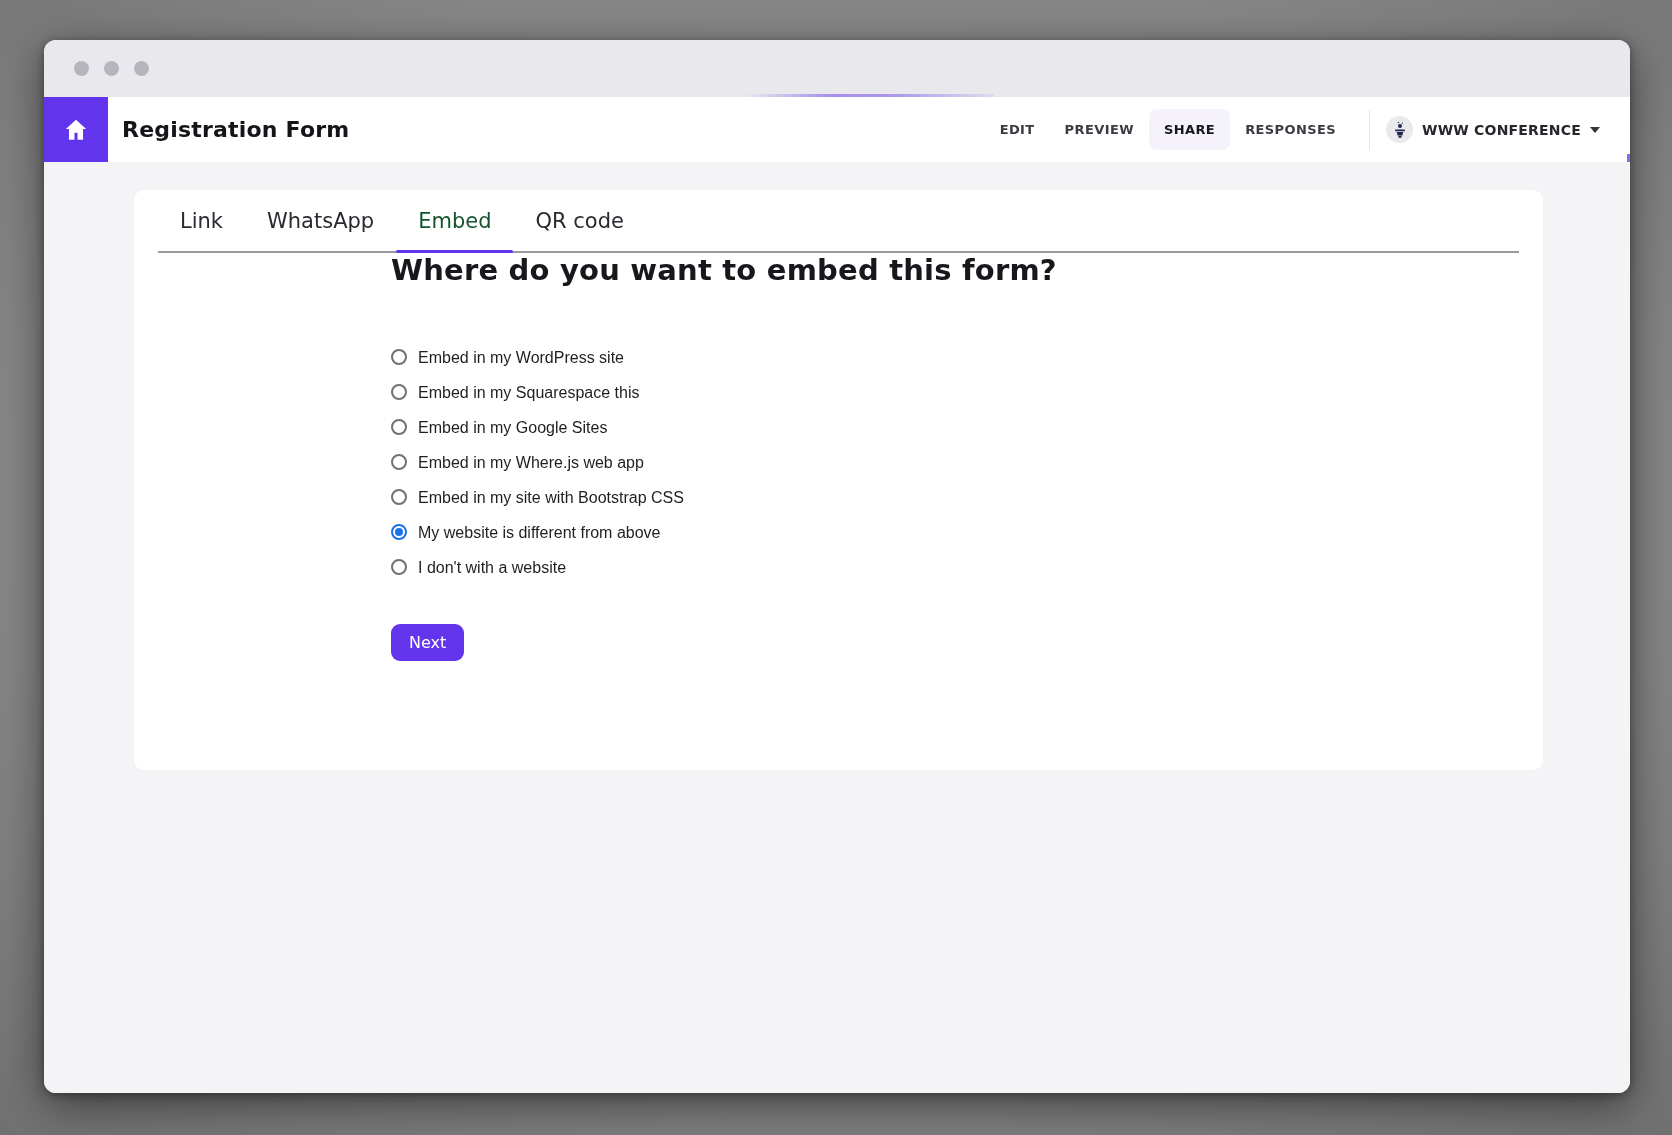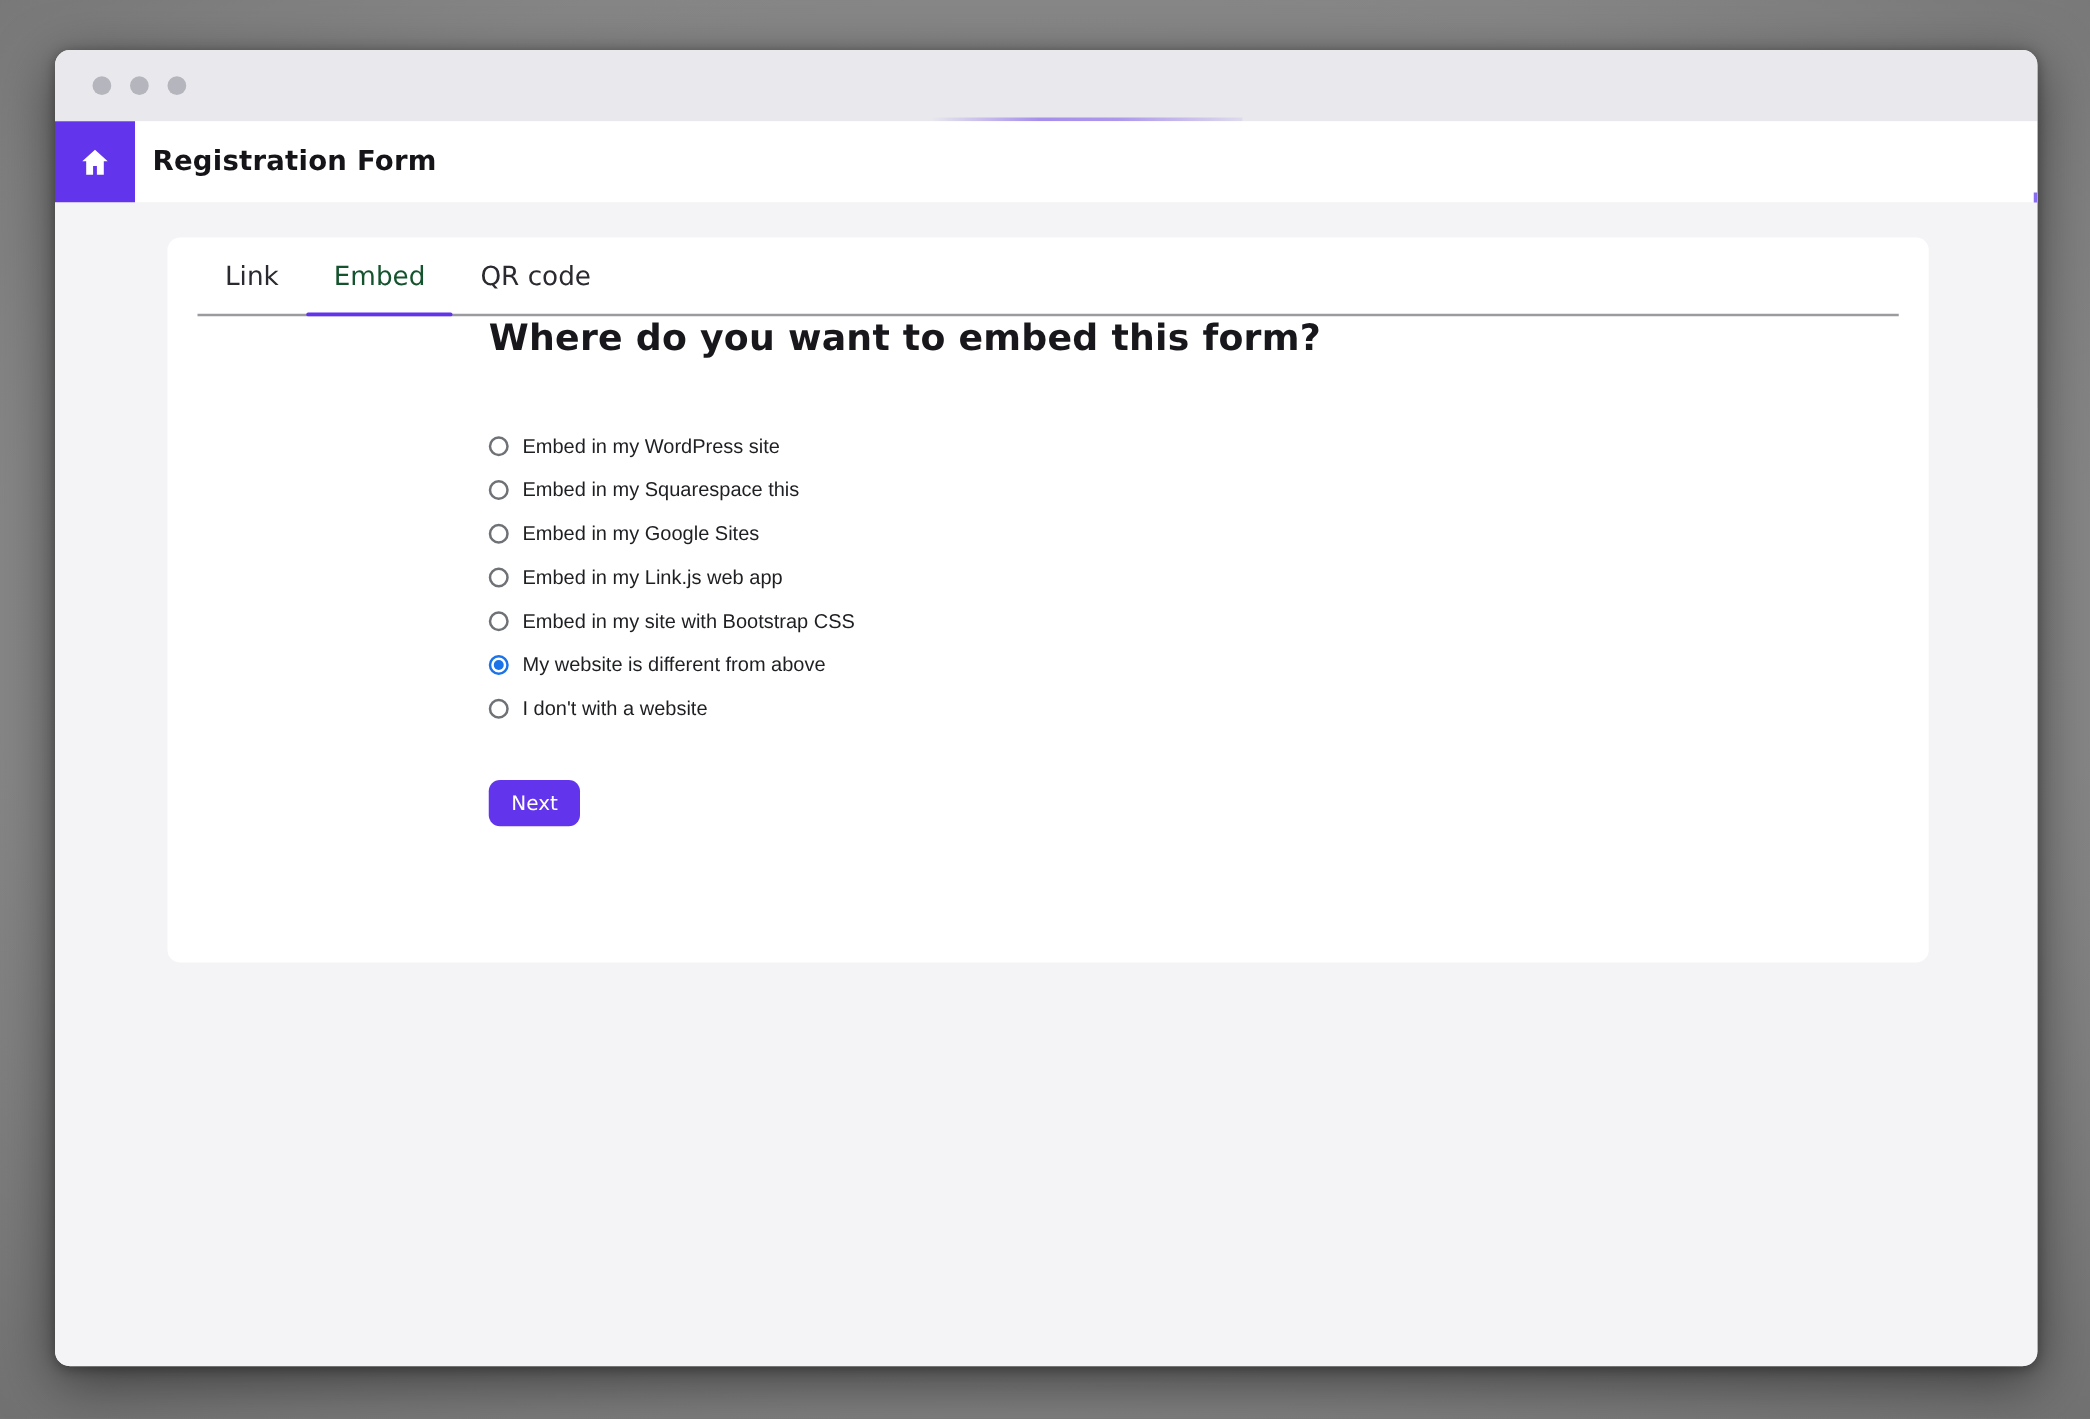--- a/index.html
+++ b/index.html
@@ -65,28 +65,49 @@
     </div>
 
     <div class="appbar">
       <div class="home-btn">
         <svg viewBox="0 0 24 24">
             <path d="M12 2.6 2.6 11h2.9v10h5.1v-6.4h2.8V21h5.1V11h2.9z"></path>
           </svg>
       </div>
       <div class="app-title">Registration Form</div>
 
+      <div class="topnav">
+        <div class="nav-item">EDIT</div>
+        <div class="nav-item">PREVIEW</div>
+        <div class="nav-item active">SHARE</div>
+        <div class="nav-item">RESPONSES</div>
+        <div class="nav-divider"></div>
+        <div class="account">
+          <div class="avatar">
+            <svg viewBox="0 0 24 24">
+              <circle cx="12" cy="6.6" r="2.7"></circle>
+              <path d="M10.1 3.2 8.8 1.9l.9-.9 1.3 1.3zM13.9 3.2l1.3-1.3.9.9-1.3 1.3z"></path>
+              <path d="M5.6 11.2h12.8v2.6H5.6z"></path>
+              <path d="M7.6 14.6h8.8l-1.3 4.6H8.9z"></path>
+              <path d="M10 19.8h4v2.4h-4z"></path>
+            </svg>
+          </div>
+          <div class="account-name">WWW CONFERENCE</div>
+          <div class="caret-down"></div>
+        </div>
+      </div>
       <div class="edge-line"></div>
     </div>
 
     <div class="content">
       <div class="card">
 
         <div class="tabstrip">
           <div class="tab">Link</div>
+          <div class="tab">WhatsApp</div>
           <div class="tab active">Embed</div>
           <div class="tab">QR code</div>
         </div>
 
         <div class="panel">
           <h2 class="panel-heading">Where do you want to embed this form?</h2>
 
           <label class="opt-row">
             <span class="radio"></span>
             <span class="opt-label">Embed in my WordPress site</span>
@@ -94,21 +115,21 @@
           <label class="opt-row">
             <span class="radio"></span>
             <span class="opt-label">Embed in my Squarespace this</span>
           </label>
           <label class="opt-row">
             <span class="radio"></span>
             <span class="opt-label">Embed in my Google Sites</span>
           </label>
           <label class="opt-row">
             <span class="radio"></span>
-            <span class="opt-label">Embed in my Link.js web app</span>
+            <span class="opt-label">Embed in my Where.js web app</span>
           </label>
           <label class="opt-row">
             <span class="radio"></span>
             <span class="opt-label">Embed in my site with Bootstrap CSS</span>
           </label>
           <label class="opt-row selected">
             <span class="radio"></span>
             <span class="opt-label">My website is different from above</span>
           </label>
           <label class="opt-row">

